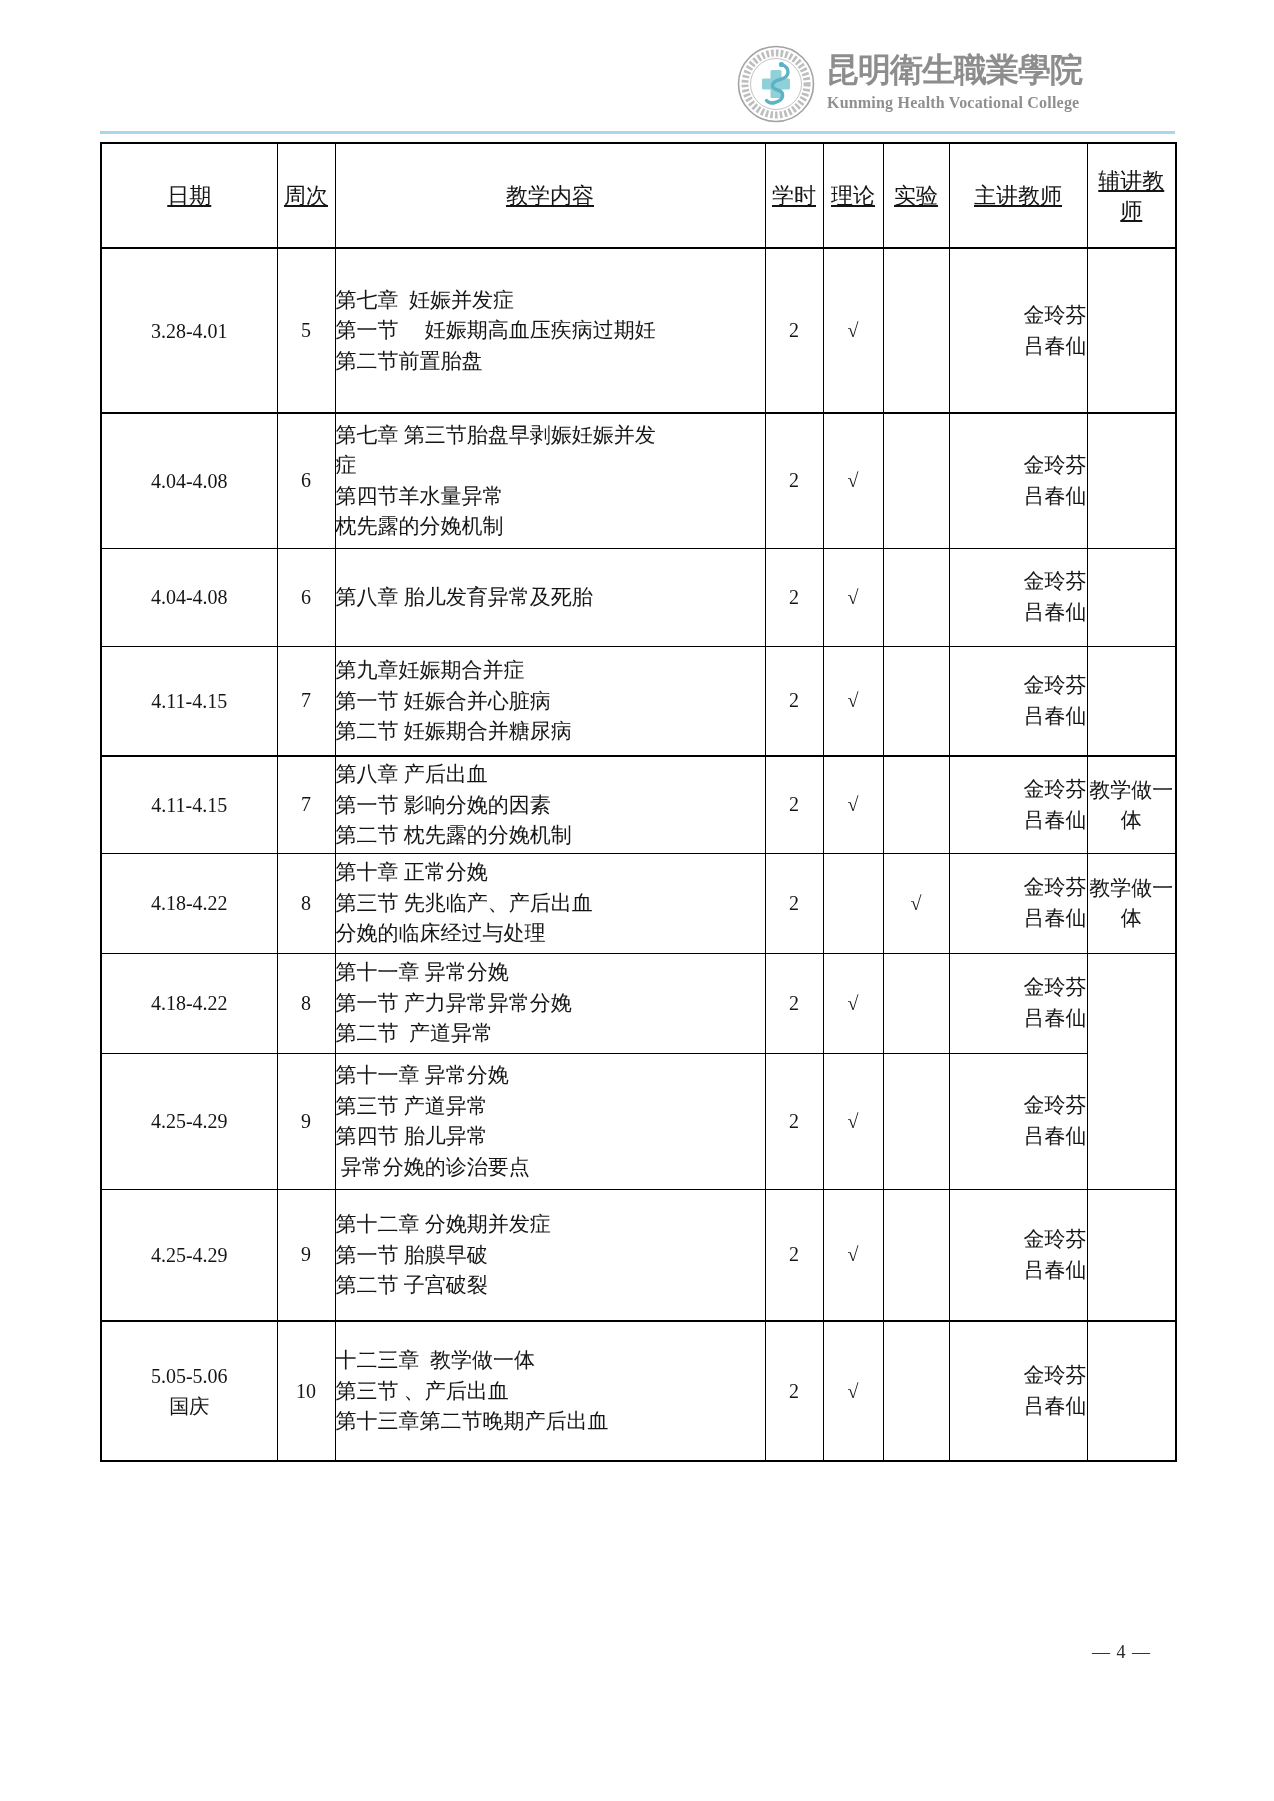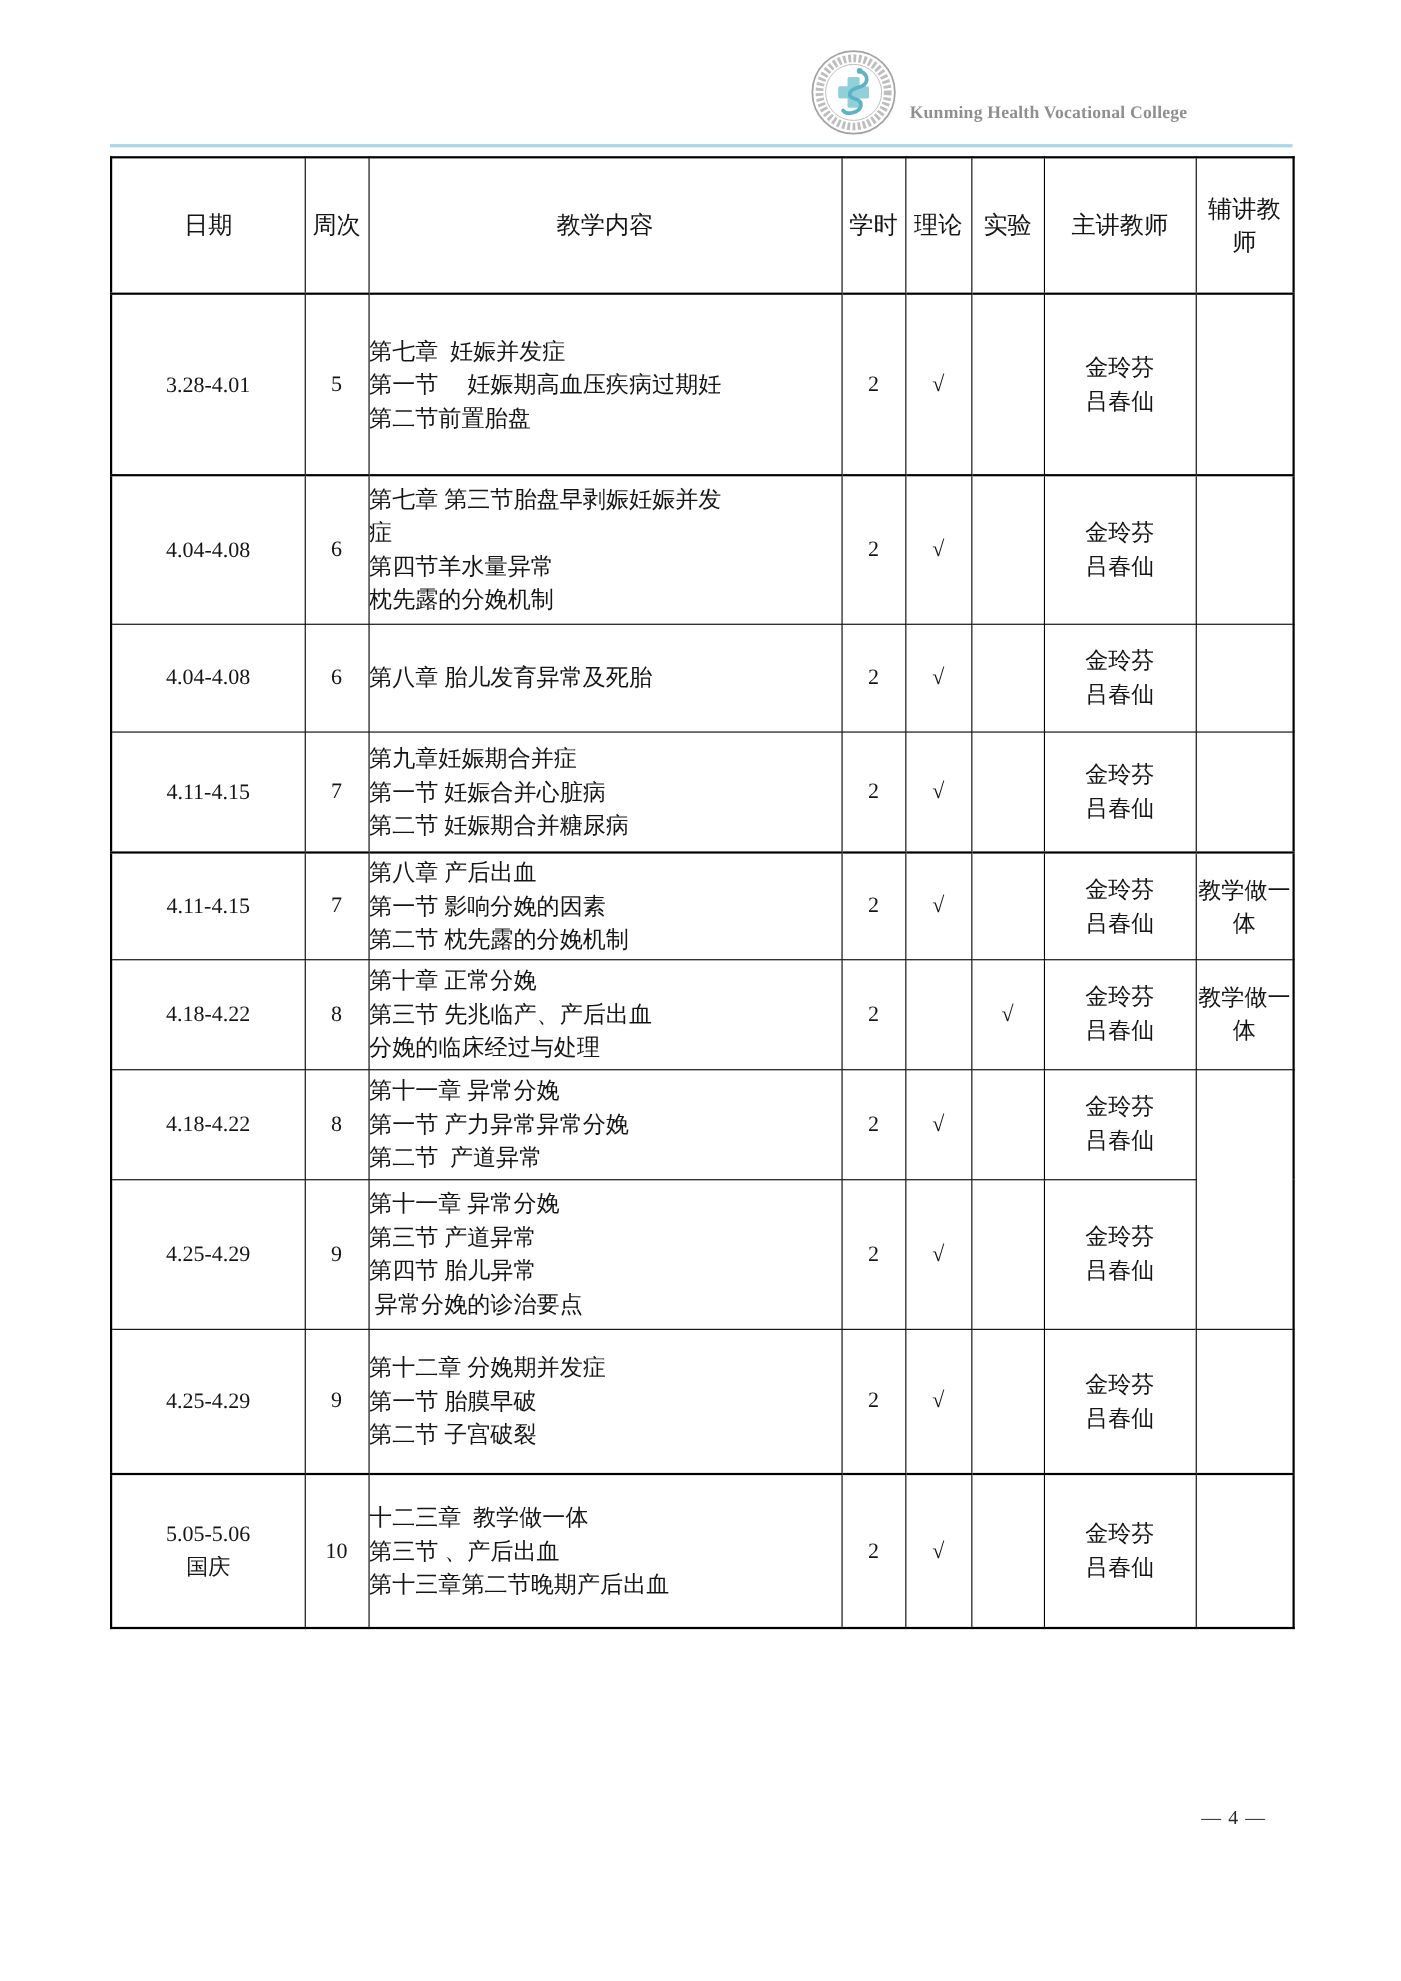--- a/index.html
+++ b/index.html
@@ -24,33 +24,33 @@
   }
   .head-rule { position:absolute; left:100px; top:131px; width:1075px; height:3px; }
 
   
   table.schedule {
     position:absolute; left:100px; top:142px; width:1075px;
     border-collapse:collapse; table-layout:fixed;
     border:2px solid #000;
   }
   .schedule th, .schedule td { border:1px solid #000; padding:0; overflow:hidden; }
-  .schedule thead tr { height:124px; }
+  .schedule thead tr { height:105px;text-decoration:underline; }
   .schedule thead th { font-weight:normal; font-size:22px; border-bottom-width:2px; vertical-align:middle; }
   .th-stack { line-height:50px; }      
   .th-wrap  { line-height:30px; }      
   .schedule td { vertical-align:middle; }
 
   .c-date  { font-size:20px; text-align:center; line-height:30px; }
   .c-week  { font-size:20px; text-align:center; }
   .c-content { vertical-align:top; padding:7px 8px 0 13px;margin-top:16px; }
   .content-line { font-size:21px; line-height:30.5px; white-space:pre-wrap; }
   .c-hours { font-size:20px; text-align:center; }
   .c-check { font-size:20px; text-align:center; }
-  .c-teacher { font-size:21px; text-align:center; line-height:31px; }
+  .c-teacher { font-size:21px; text-align:right; line-height:31px; }
   .c-assist  { font-size:21px; text-align:center; line-height:30px; padding:0 9px; }
   tr.thick-bottom td { border-bottom-width:2px; }
 
   
   .page-number {
     position:absolute; left:1092px; top:1642px;
     font-size:18px; color:#2a2a2a; letter-spacing:1px; white-space:nowrap;
   }
 </style>
 </head>
@@ -62,20 +62,21 @@
     <svg width="80" height="80" viewBox="0 0 80 80">
       <circle cx="40" cy="40" r="37.5" fill="none" stroke="#a3a3a3" stroke-width="1.6"></circle>
       <circle cx="40" cy="40" r="31" fill="none" stroke="#a8a8a8" stroke-width="7" stroke-dasharray="2.6 2.1" opacity="0.75"></circle>
       <circle cx="40" cy="40" r="25.5" fill="#ffffff" stroke="#b5b5b5" stroke-width="0.8"></circle>
       <rect x="34.5" y="26" width="11" height="28" rx="1.5" fill="#8fd0d9"></rect>
       <rect x="26" y="34.5" width="28" height="11" rx="1.5" fill="#8fd0d9"></rect>
       <path d="M45 20 C55 24 54 33 44 35.5 C35 38 34 44 41.5 46 C49 48 48.5 56 39 58.5 C35 59.5 32 58.5 30.5 56.5" fill="none" stroke="#5db3c4" stroke-width="3.4" stroke-linecap="round"></path>
       <circle cx="45.5" cy="20.5" r="2.6" fill="#5db3c4"></circle>
     </svg>
   </div>
+  <div class="college-cn" style="color: rgb(141, 141, 141);">昆明衛生職業學院</div>
   <div class="college-en">Kunming Health Vocational College</div>
   <div class="head-rule" style="background: rgb(169, 214, 234);"></div>
 
   <table class="schedule">
     <colgroup>
       <col style="width:176px">
         <col style="width:58px">
         <col style="width:430px">
       <col style="width:58px">
         <col style="width:60px">

